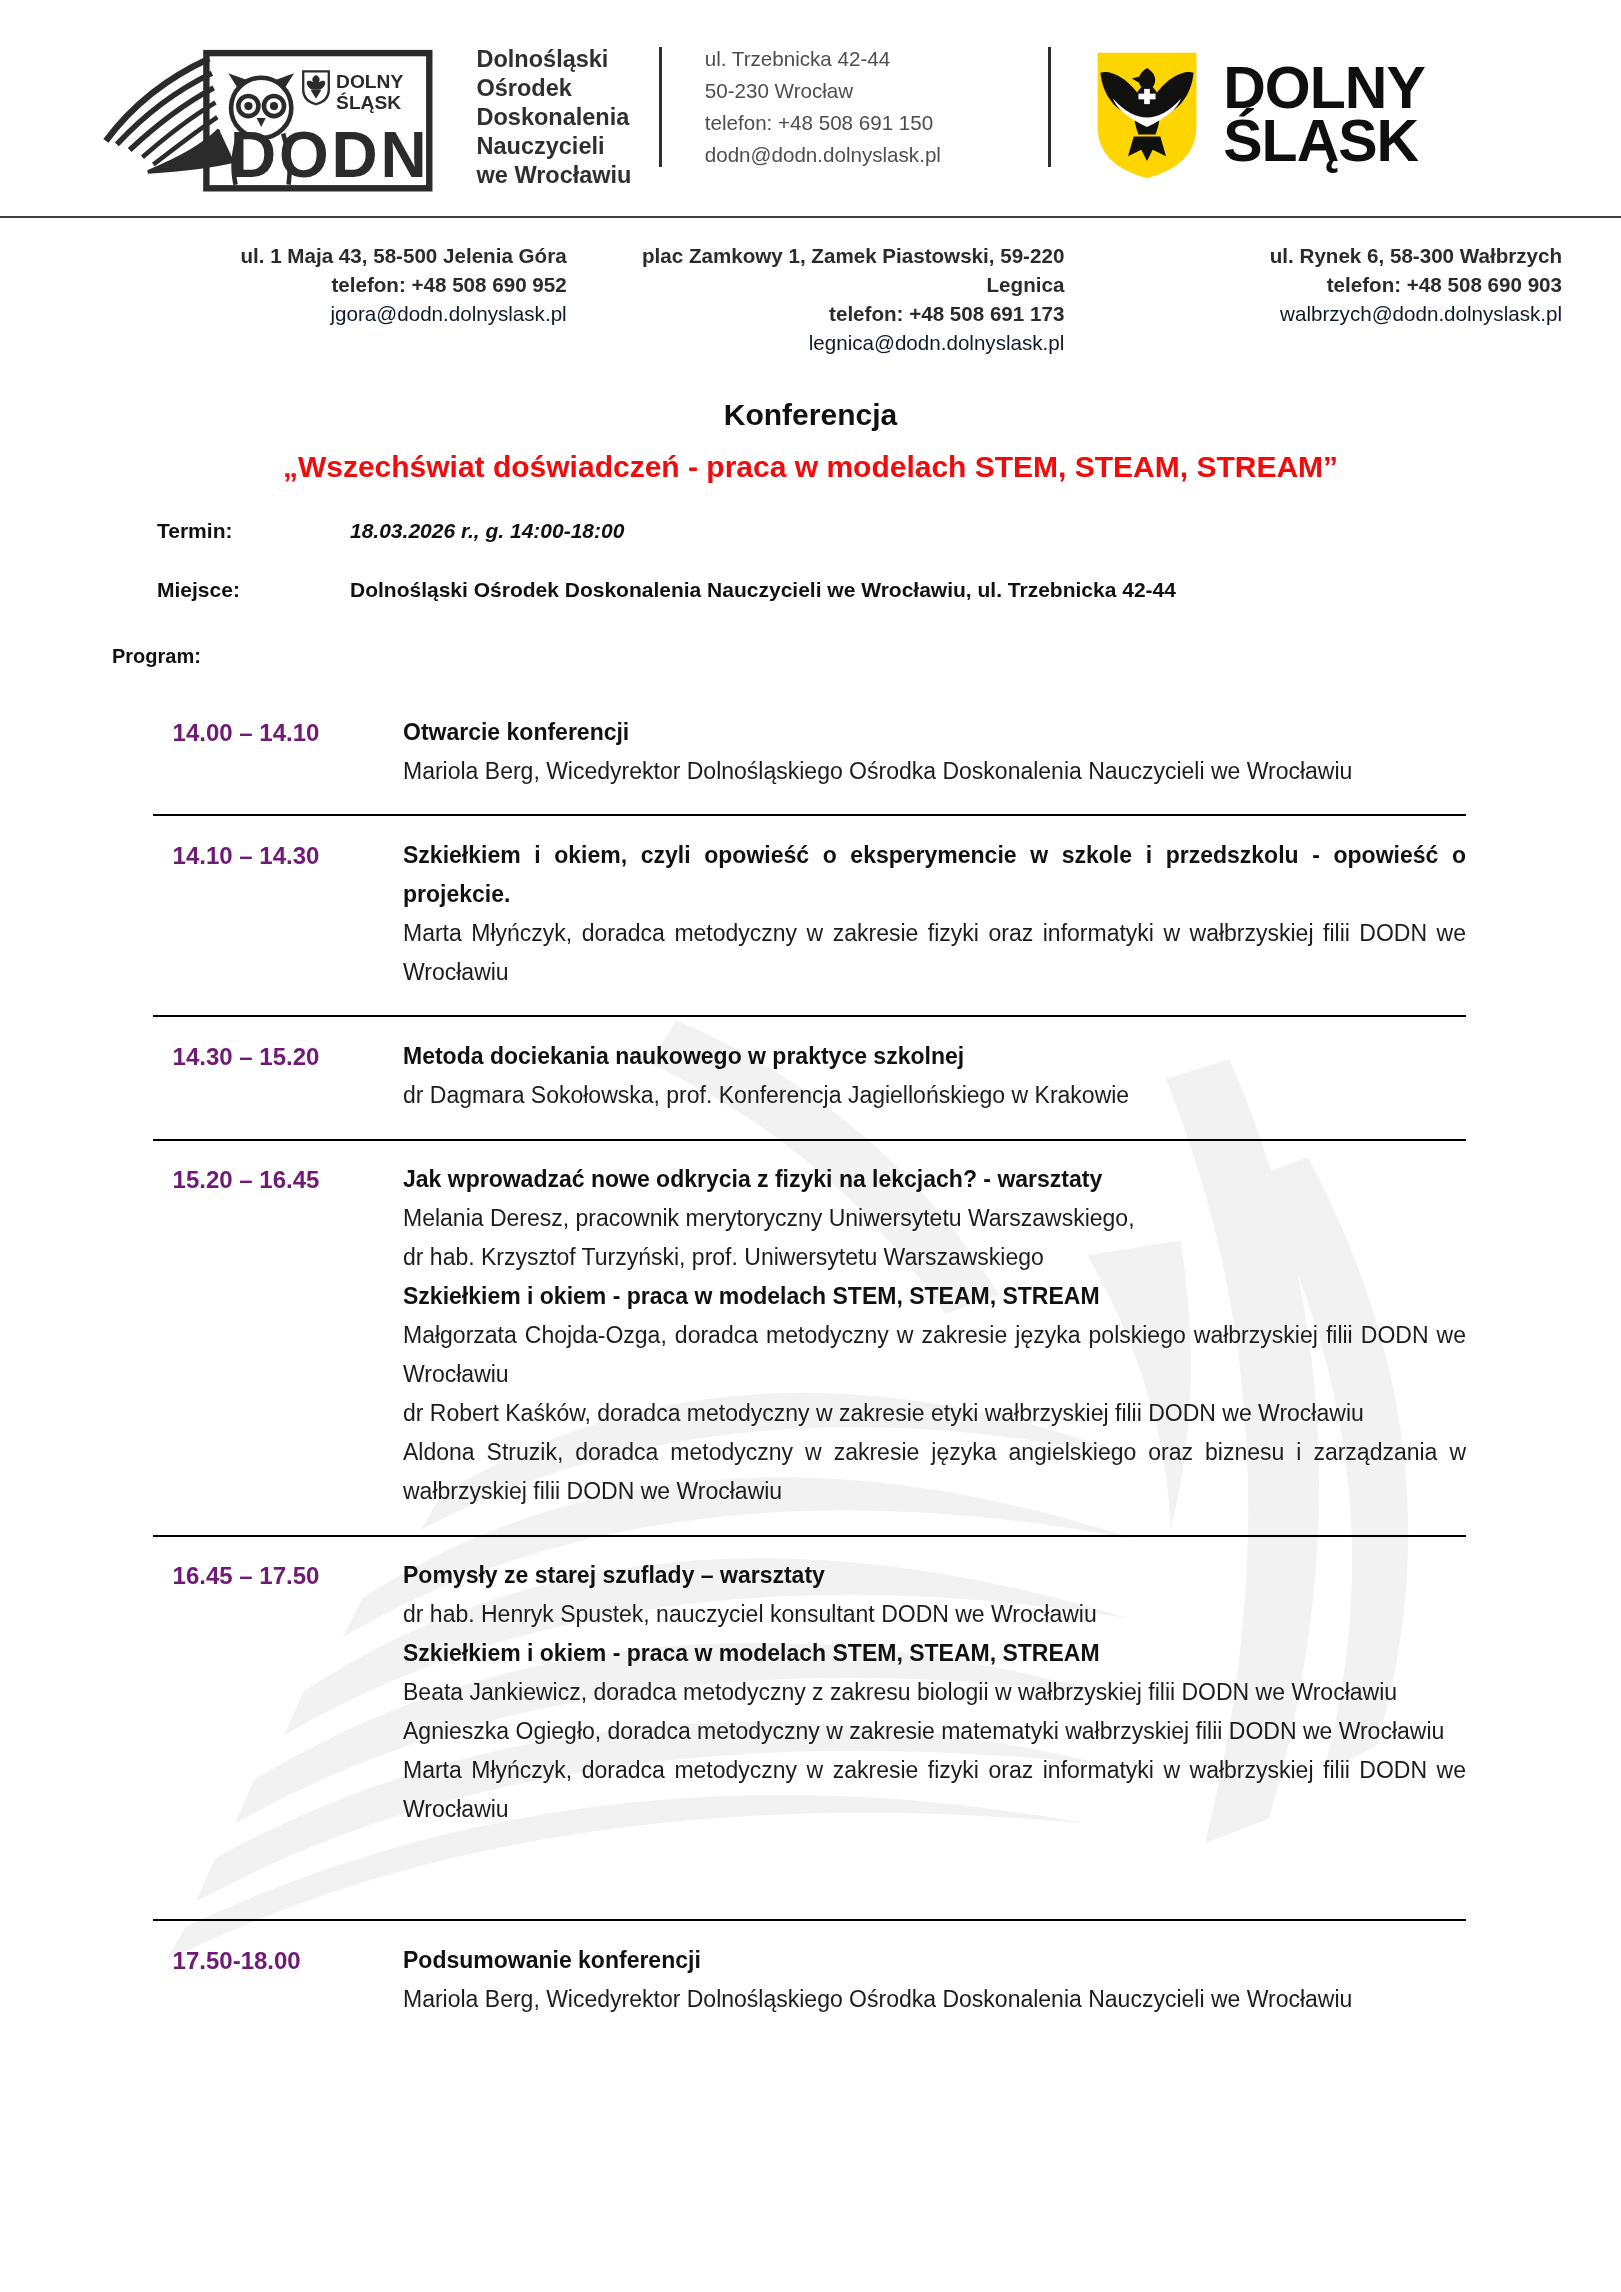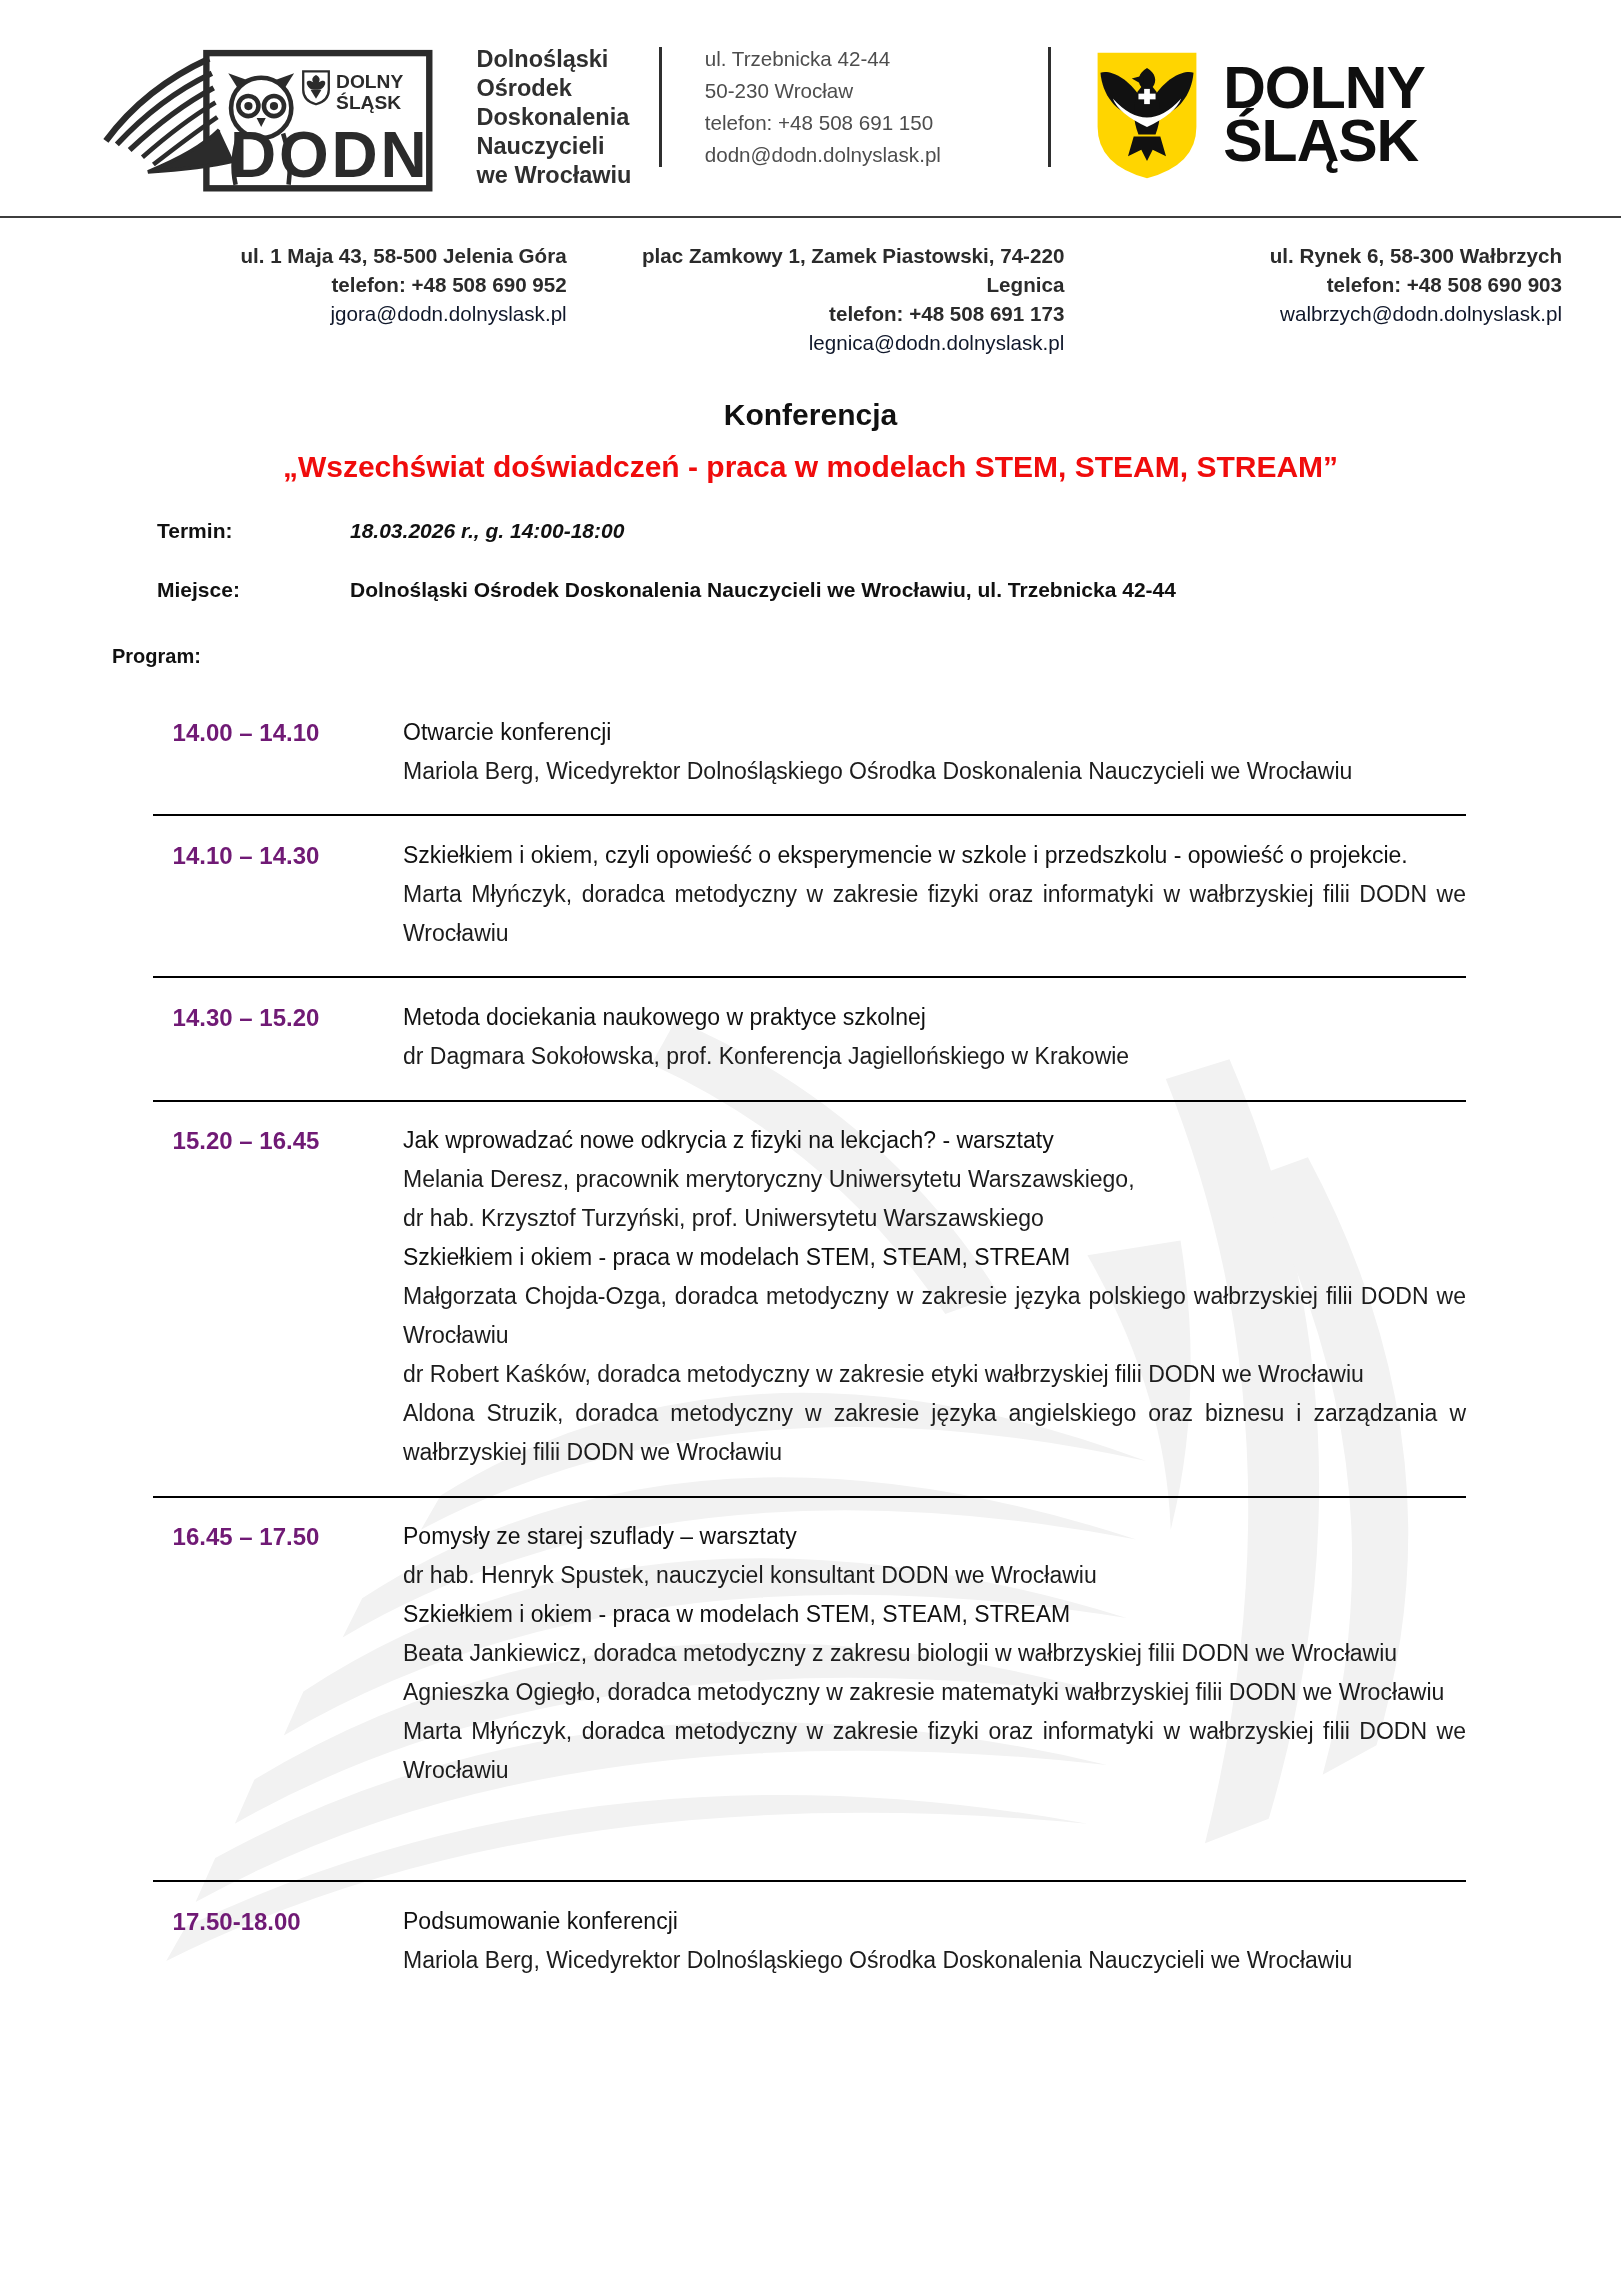--- a/index.html
+++ b/index.html
@@ -39,21 +39,21 @@
   .program-label { margin-left:112px; margin-top:43px; font-size:20px; font-weight:bold; color:#111; }
 
   
   .program { margin:25.5px 155px 0 153px; }
   .prow { display:flex; border-bottom:2.9px solid #000; padding:19.6px 0 23.5px 0; }
   .prow.last { border-bottom:none; }
   .prow.gap { padding-bottom:90px; }
   .ptime { flex:0 0 250px; padding-left:19.6px; font-weight:bold; font-size:24px; line-height:39px; color:#701a75; }
   .pdesc { flex:1; font-size:23px; line-height:39px; }
   .pdesc p { text-align:justify; color:#1c1c1c; }
-  .pdesc p.b { font-weight:normal; color:#111; }
+  .pdesc p.b { font-weight:bold; color:#111; }
 </style>
 </head>
 <body>
 
 <div class="page">
 
   <svg class="watermark" viewBox="0 0 1400 1180" aria-hidden="true">
     <g fill="#f2f2f2">
       <path d="M560,60 Q770,150 890,340 L835,360 Q720,190 535,105 Z"></path>
       <path d="M980,300 Q1060,440 1065,580 Q1100,440 1075,285 Z"></path>
@@ -149,21 +149,21 @@
 
     <div class="rule"></div>
 
     <section class="branches">
       <div class="branch">
         <div class="addr">ul. 1 Maja 43, 58-500 Jelenia Góra</div>
         <div class="phone">telefon: +48 508 690 952</div>
         <div class="email">jgora@dodn.dolnyslask.pl</div>
       </div>
       <div class="branch">
-        <div class="addr">plac Zamkowy 1, Zamek Piastowski, 74-220 Legnica</div>
+        <div class="addr">plac Zamkowy 1, Zamek Piastowski, 59-220 Legnica</div>
         <div class="phone">telefon: +48 508 691 173</div>
         <div class="email">legnica@dodn.dolnyslask.pl</div>
       </div>
       <div class="branch">
         <div class="addr">ul. Rynek 6, 58-300 Wałbrzych</div>
         <div class="phone">telefon: +48 508 690 903</div>
         <div class="email">walbrzych@dodn.dolnyslask.pl</div>
       </div>
     </section>
 

